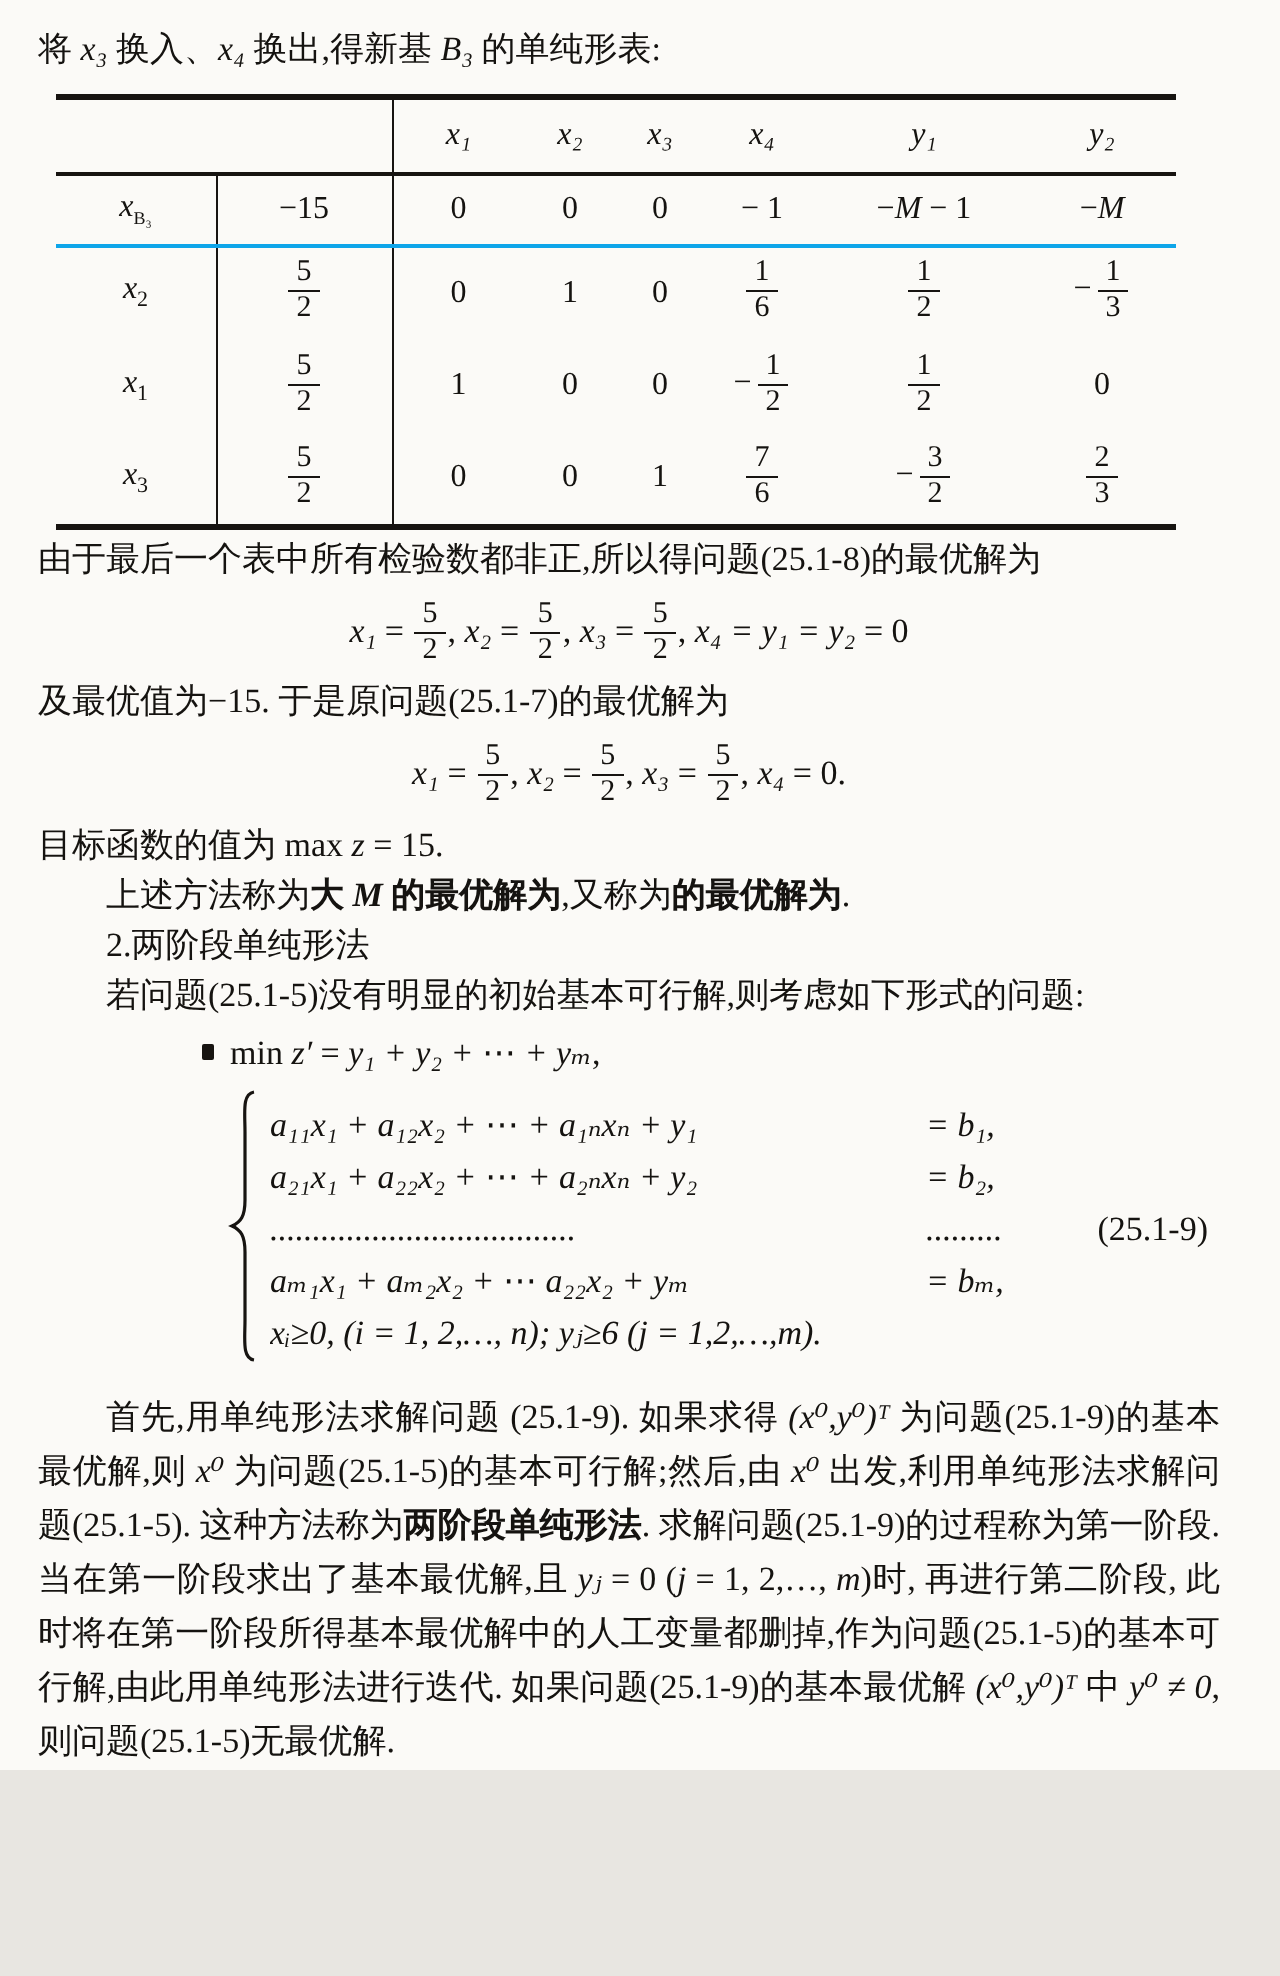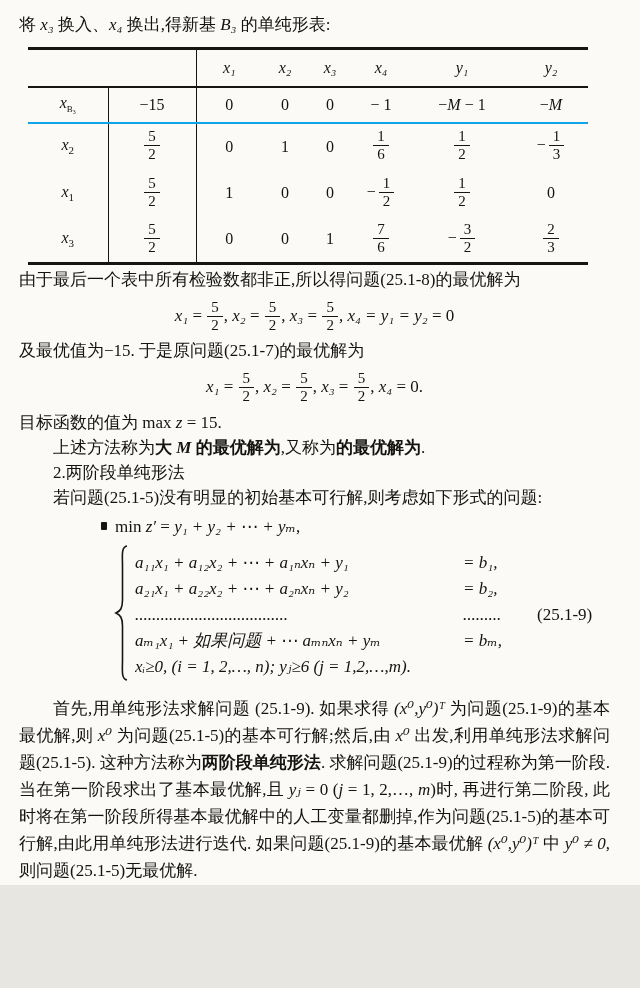--- a/index.html
+++ b/index.html
@@ -58,21 +58,21 @@
   
   .minline{margin:3px 0 2px 96px;line-height:27px;position:relative;}
   .bullet{position:absolute;left:-14px;top:9px;width:6px;height:8px;background:#171411;border-radius:1px;}
 
   
   .eqsys{display:flex;align-items:center;margin:4px 0 2px 94px;}
   .eqlines{flex:0 0 auto;width:402px;}
   .eqrow{display:flex;line-height:26px;font-style:italic;}
   .eqrow .lhs{flex:0 0 328px;white-space:nowrap;overflow:hidden;}
   .eqrow .rhs{flex:1 1 auto;white-space:nowrap;}
-  .eqnum{flex:1 1 auto;text-align:left;padding-right:6px;font-style:normal;}
+  .eqnum{flex:1 1 auto;text-align:right;padding-right:6px;font-style:normal;}
   .bracewrap{flex:0 0 18px;margin-right:4px;}
 
   .footer{margin-top:10px;font-weight:bold;font-size:16px;letter-spacing:1px;}
 </style>
 </head>
 <body>
 
 <div class="page">
 
   <p class="line"><span>将 </span><span class="it">x₃</span><span> 换入、</span><span class="it">x₄</span><span> 换出,得新基 </span><span class="it">B₃</span><span> 的单纯形表:</span></p>
@@ -177,21 +177,21 @@
         </div>
         <div class="eqrow">
           <span class="lhs">a₂₁x₁ + a₂₂x₂ + ⋯ + a₂ₙxₙ + y₂</span>
           <span class="rhs">= b₂,</span>
         </div>
         <div class="eqrow">
           <span class="lhs">....................................</span>
           <span class="rhs">.........</span>
         </div>
         <div class="eqrow">
-          <span class="lhs">aₘ₁x₁ + 如果问题 + ⋯ aₘₙxₙ + yₘ</span>
+          <span class="lhs">aₘ₁x₁ + aₘ₂x₂ + ⋯ a₂₂x₂ + yₘ</span>
           <span class="rhs">= bₘ,</span>
         </div>
         <div class="eqrow">
           <span class="lhs">xᵢ≥0, (i = 1, 2,…, n);  yⱼ≥6 (j = 1,2,…,m).</span>
           <span class="rhs"></span>
         </div>
       </div>
     <div class="eqnum">(25.1-9)</div>
   </div>
 

